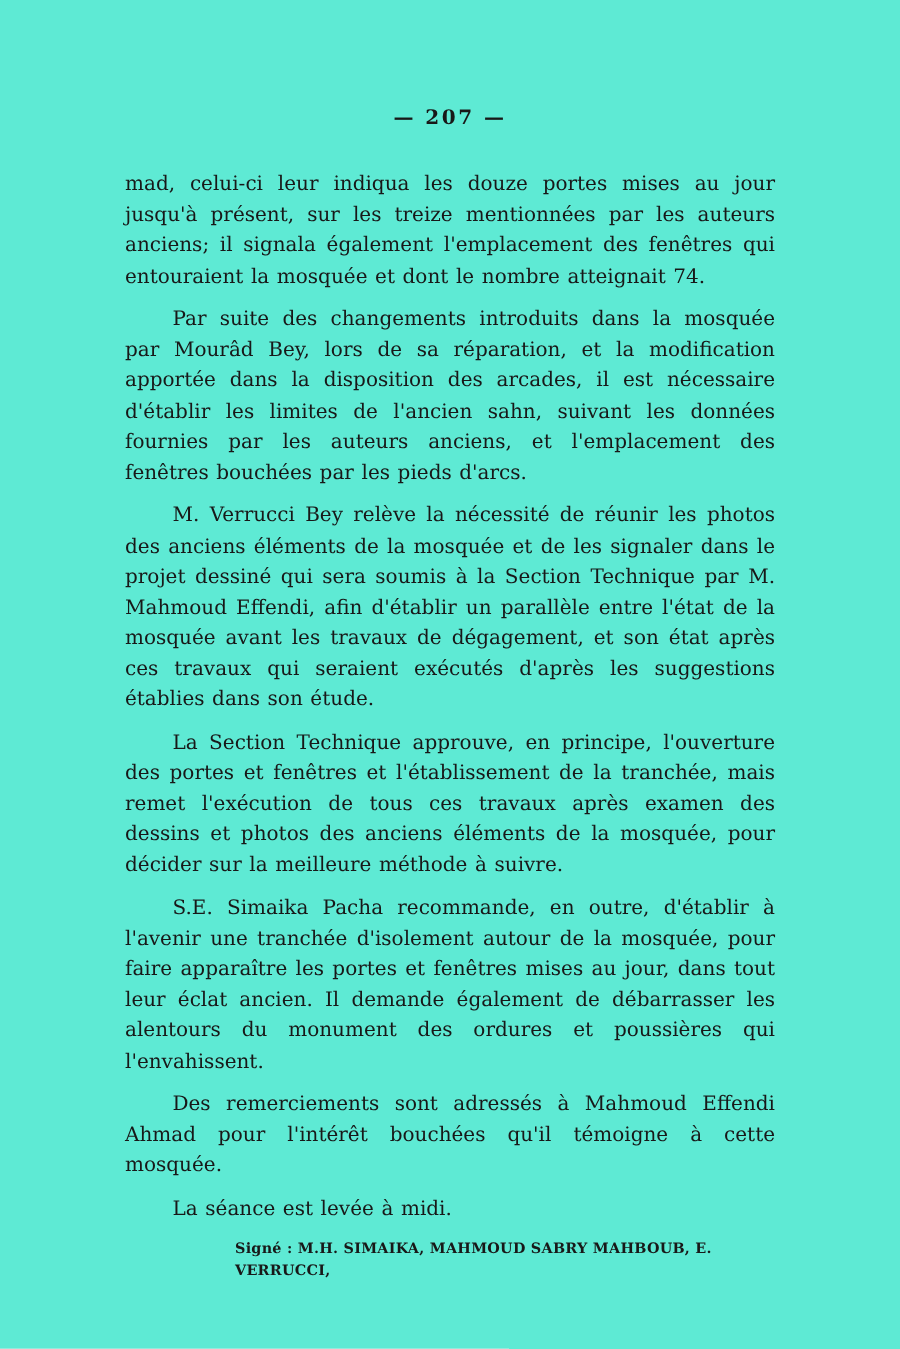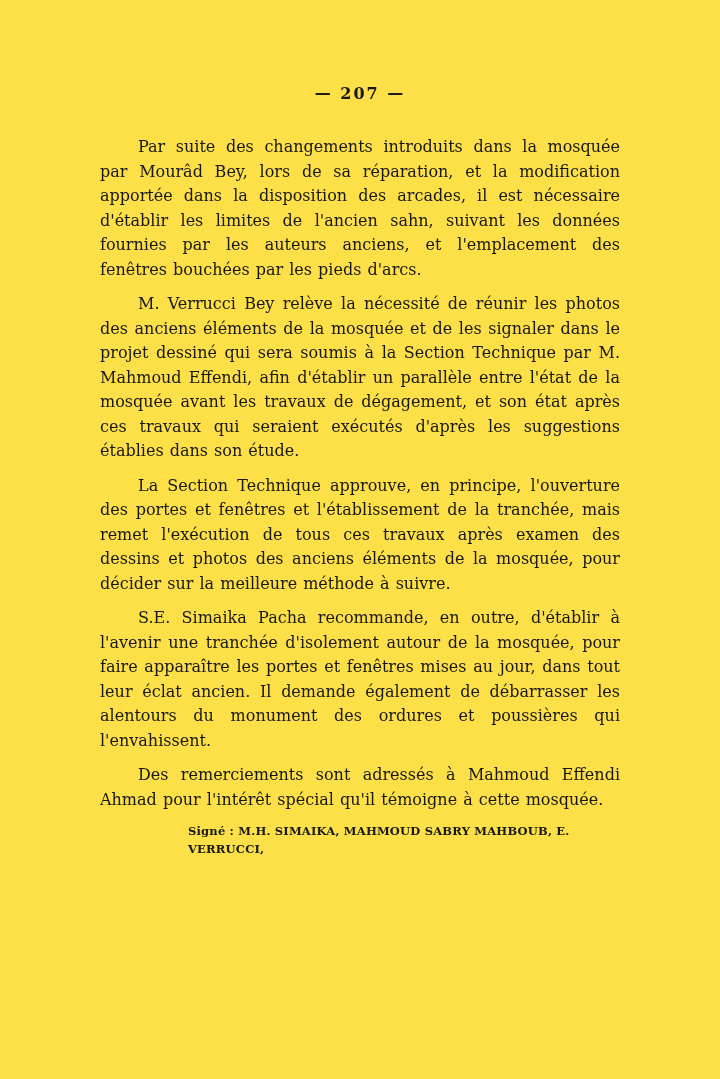--- a/index.html
+++ b/index.html
@@ -6,21 +6,21 @@
     margin: 0;
     padding: 0;
     background: #e8e8e8;
     font-family: "DejaVu Serif", "Liberation Serif", serif;
   }
   .scan-page {
     position: relative;
     width: 720px;
     height: 1079px;
     margin: 0 auto;
-    background: #fde047;
+    background: #5eead4;
     color: #181818;
     overflow: hidden;
     box-sizing: border-box;
     padding: 84px 100px 0 100px;
   }
   .page-number {
     text-align: center;
     font-weight: bold;
     font-size: 16px;
     letter-spacing: 2px;
@@ -49,30 +49,32 @@
   }
 </style>
 </head>
 <body>
 
 <div class="scan-page">
 
   <div class="page-number">— 207 —</div>
 
   <div class="body-text">
+    <p class="continued">mad, celui-ci leur indiqua les douze portes mises au jour jusqu'à présent, sur les treize mentionnées par les auteurs anciens; il signala également l'emplacement des fenêtres qui entouraient la mosquée et dont le nombre atteignait 74.</p>
 
     <p>Par suite des changements introduits dans la mosquée par Mourâd Bey, lors de sa réparation, et la modification apportée dans la disposition des arcades, il est nécessaire d'établir les limites de l'ancien sahn, suivant les données fournies par les auteurs anciens, et l'emplacement des fenêtres bouchées par les pieds d'arcs.</p>
 
     <p>M. Verrucci Bey relève la nécessité de réunir les photos des anciens éléments de la mosquée et de les signaler dans le projet dessiné qui sera soumis à la Section Technique par M. Mahmoud Effendi, afin d'établir un parallèle entre l'état de la mosquée avant les travaux de dégagement, et son état après ces travaux qui seraient exécutés d'après les suggestions établies dans son étude.</p>
 
     <p>La Section Technique approuve, en principe, l'ouverture des portes et fenêtres et l'établissement de la tranchée, mais remet l'exécution de tous ces travaux après examen des dessins et photos des anciens éléments de la mosquée, pour décider sur la meilleure méthode à suivre.</p>
 
     <p>S.E. Simaika Pacha recommande, en outre, d'établir à l'avenir une tranchée d'isolement autour de la mosquée, pour faire apparaître les portes et fenêtres mises au jour, dans tout leur éclat ancien. Il demande également de débarrasser les alentours du monument des ordures et poussières qui l'envahissent.</p>
 
-    <p>Des remerciements sont adressés à Mahmoud Effendi Ahmad pour l'intérêt spécial qu'il témoigne à cette mosquée.</p>
+    <p>Des remerciements sont adressés à Mahmoud Effendi Ahmad pour l'intérêt bouchées qu'il témoigne à cette mosquée.</p>
 
+    <p>La séance est levée à midi.</p>
   </div>
 
   <div class="signature-block">
     <div class="signature-line1">Signé : M.H. SIMAIKA, MAHMOUD SABRY MAHBOUB, E. VERRUCCI,</div>
   </div>
 
 </div>
 
 </body></html>

